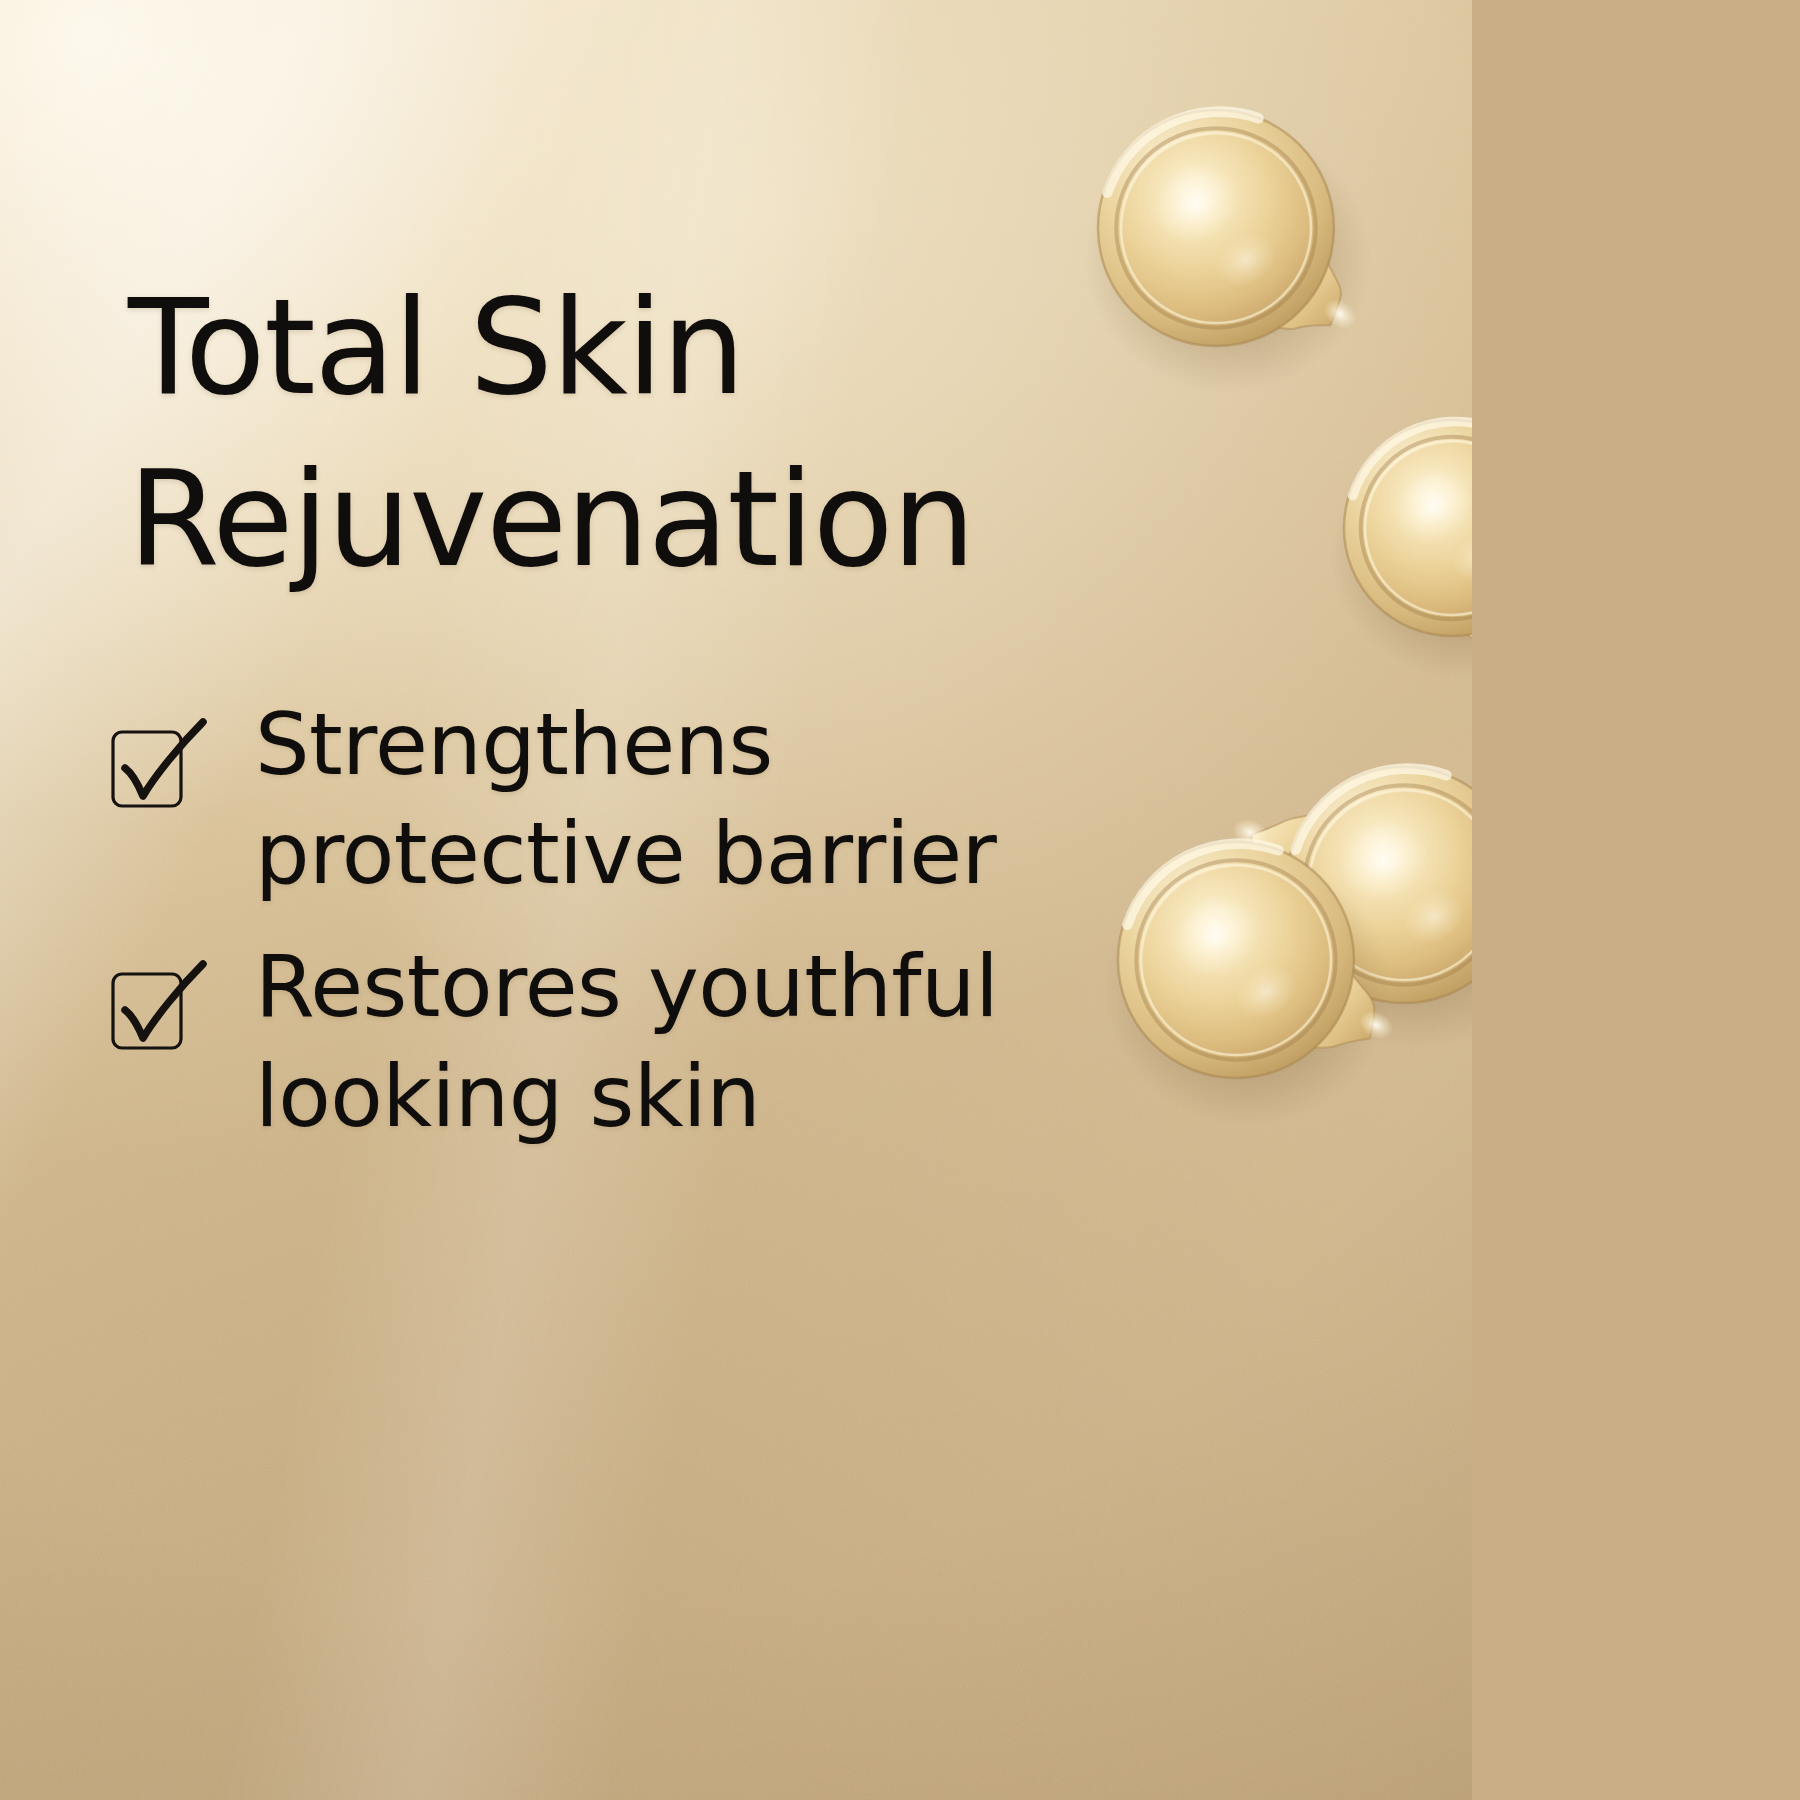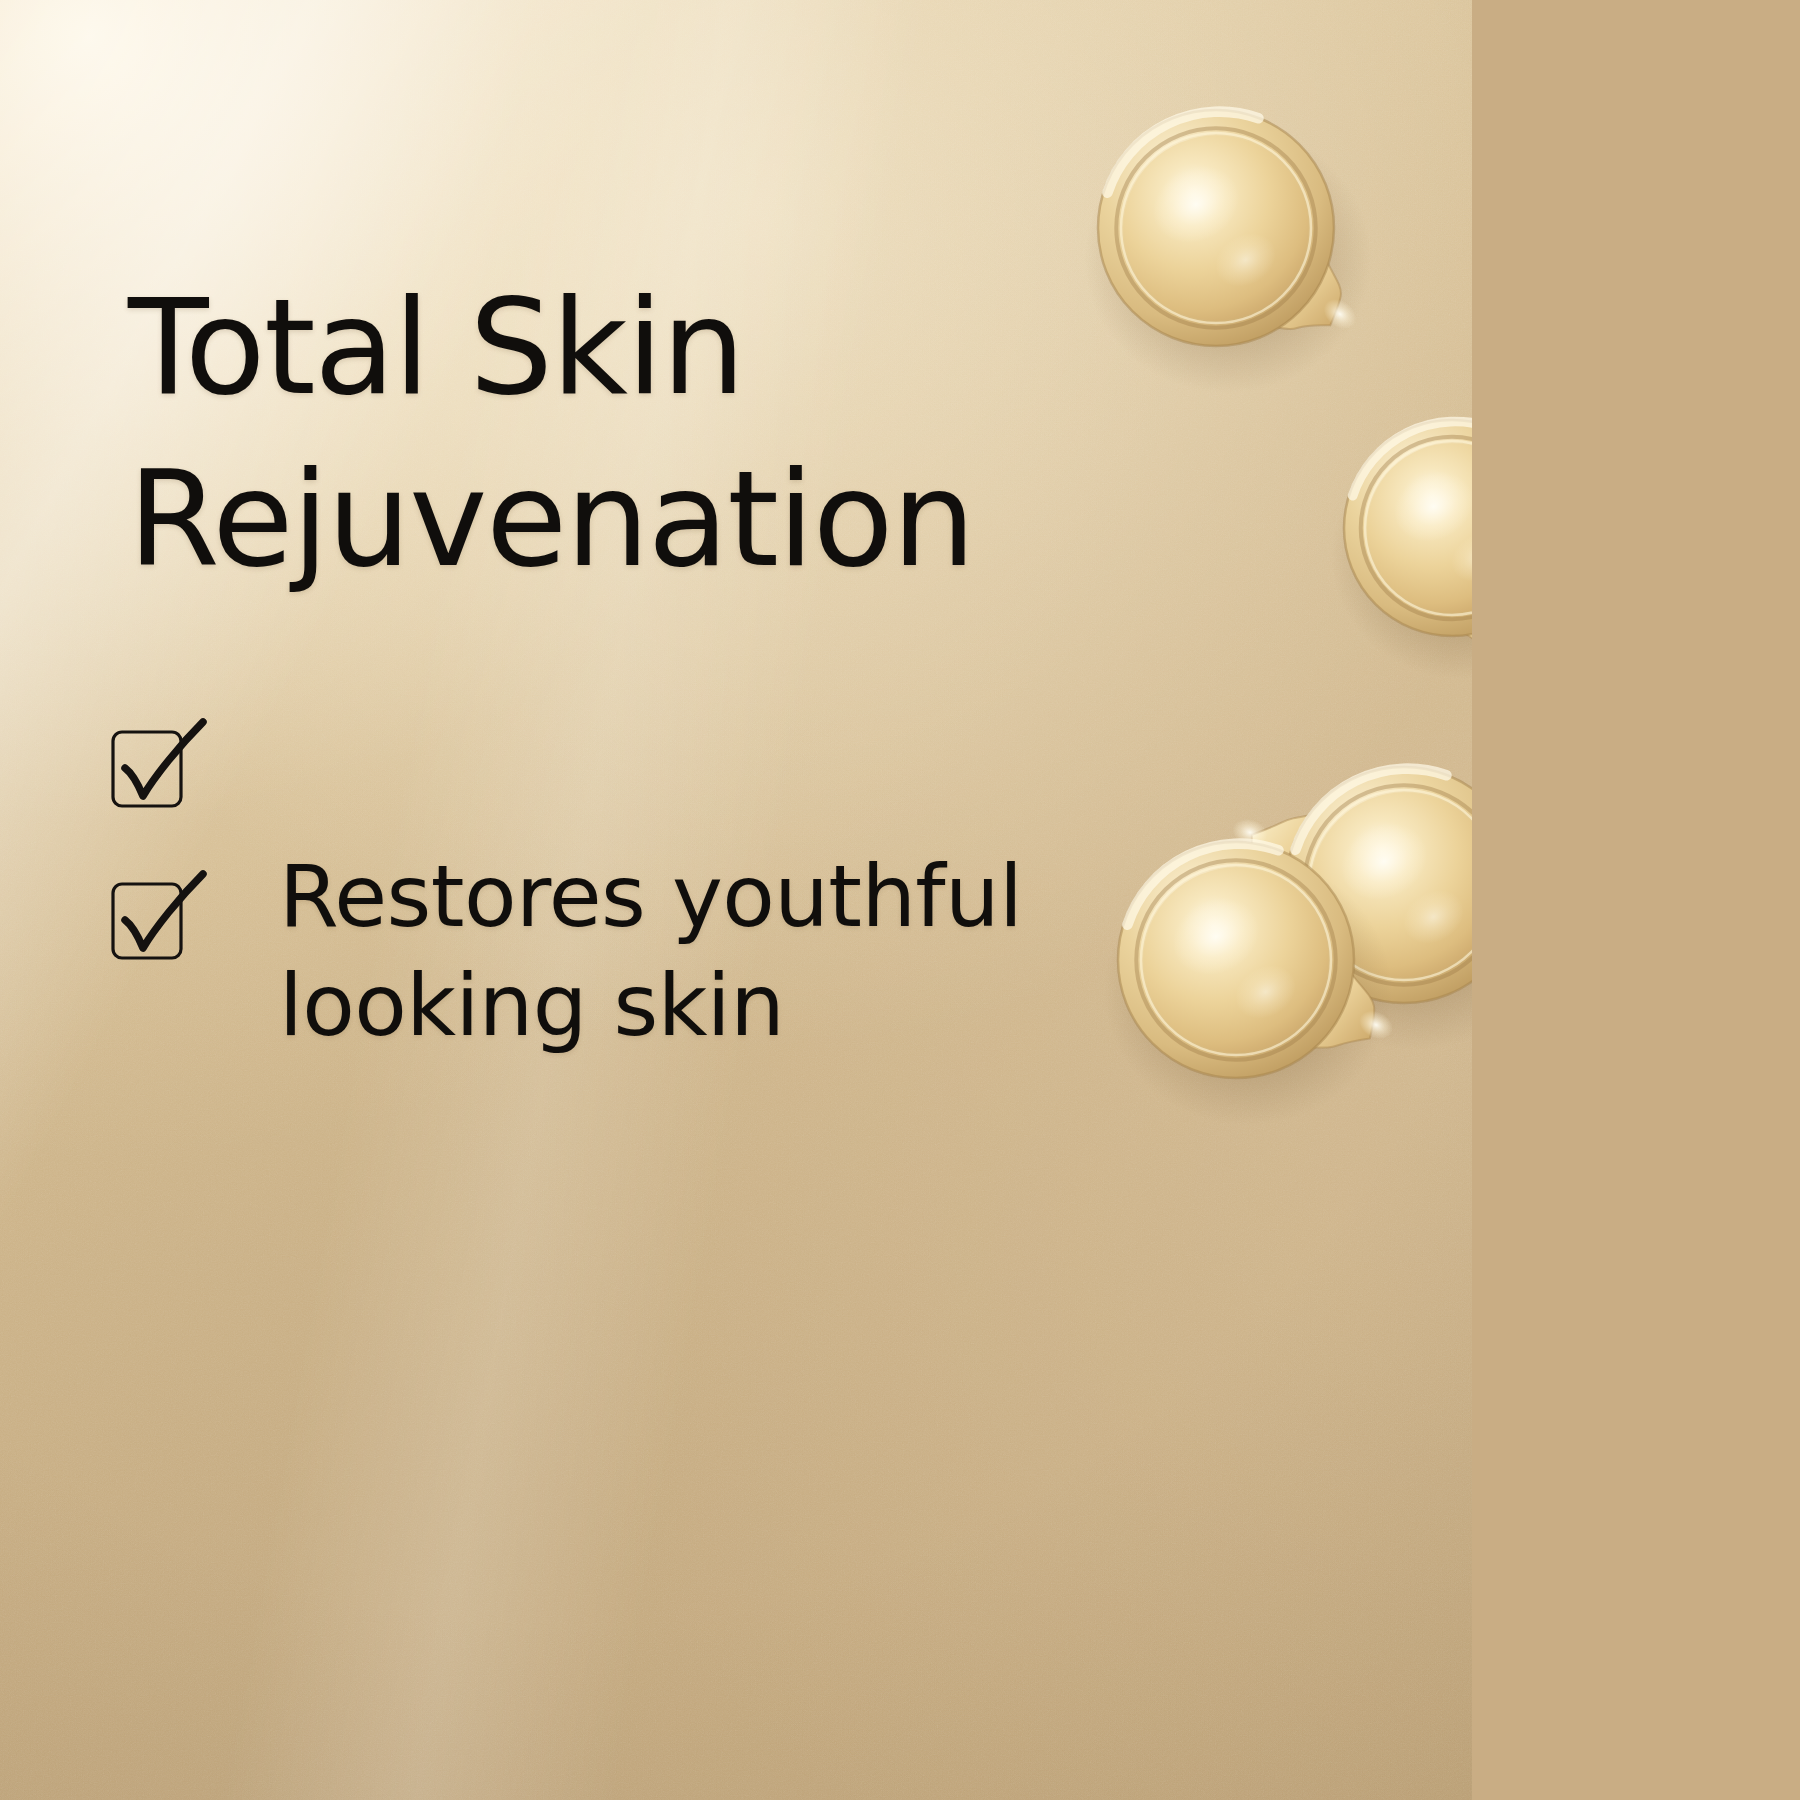--- a/index.html
+++ b/index.html
@@ -31,21 +31,21 @@
   
   .copy{position:absolute;left:128px;top:262px;width:1090px;}
   .headline{
     font-family:"DejaVu Sans","Liberation Sans",sans-serif;
     font-weight:400;font-size:132px;line-height:1.30;
     letter-spacing:-1.5px;color:#100e0c;margin:0;white-space:pre-line;
     text-shadow:0 2px 5px rgba(120,94,58,.20);
   }
   .checklist{position:absolute;left:105px;top:690px;width:1060px;}
   .check-item{display:flex;align-items:flex-start;margin-bottom:24px;}
-  .check-item:last-child{margin-bottom:0;gap:24px;}
+  .check-item:last-child{margin-bottom:0;}
   .cbox{position:relative;flex:0 0 auto;width:150px;height:104px;margin-top:24px;}
   .cbox svg{position:absolute;left:0;top:-42px;width:150px;height:150px;overflow:visible;}
   .clabel{
     font-family:"DejaVu Sans","Liberation Sans",sans-serif;
     font-weight:400;font-size:86px;line-height:1.27;
     letter-spacing:-.6px;color:#100e0c;white-space:pre-line;
     text-shadow:0 2px 4px rgba(120,94,58,.18);
   }
 
   
@@ -174,20 +174,22 @@
 
 
     <div class="check-item">
       <span class="cbox">
         <svg viewBox="0 0 150 150">
           <rect x="8" y="60" width="68" height="74" rx="9" ry="9" fill="none" stroke="#151210" stroke-width="3.2"></rect>
           <path d="M98 50 C74 74 50 104 38 124 C33 112 28 102 20 96" fill="none" stroke="#151210" stroke-width="7.5" stroke-linecap="round" stroke-linejoin="round"></path>
           <path d="M98 50 C82 66 66 86 54 104" fill="none" stroke="#151210" stroke-width="2.4" stroke-linecap="round"></path>
         </svg>
       </span>
+      <span class="clabel">Strengthens
+protective barrier</span>
     </div>
 
     <div class="check-item">
       <span class="cbox">
         <svg viewBox="0 0 150 150">
           <rect x="8" y="60" width="68" height="74" rx="9" ry="9" fill="none" stroke="#151210" stroke-width="3.2"></rect>
           <path d="M98 50 C74 74 50 104 38 124 C33 112 28 102 20 96" fill="none" stroke="#151210" stroke-width="7.5" stroke-linecap="round" stroke-linejoin="round"></path>
           <path d="M98 50 C82 66 66 86 54 104" fill="none" stroke="#151210" stroke-width="2.4" stroke-linecap="round"></path>
         </svg>
       </span>

